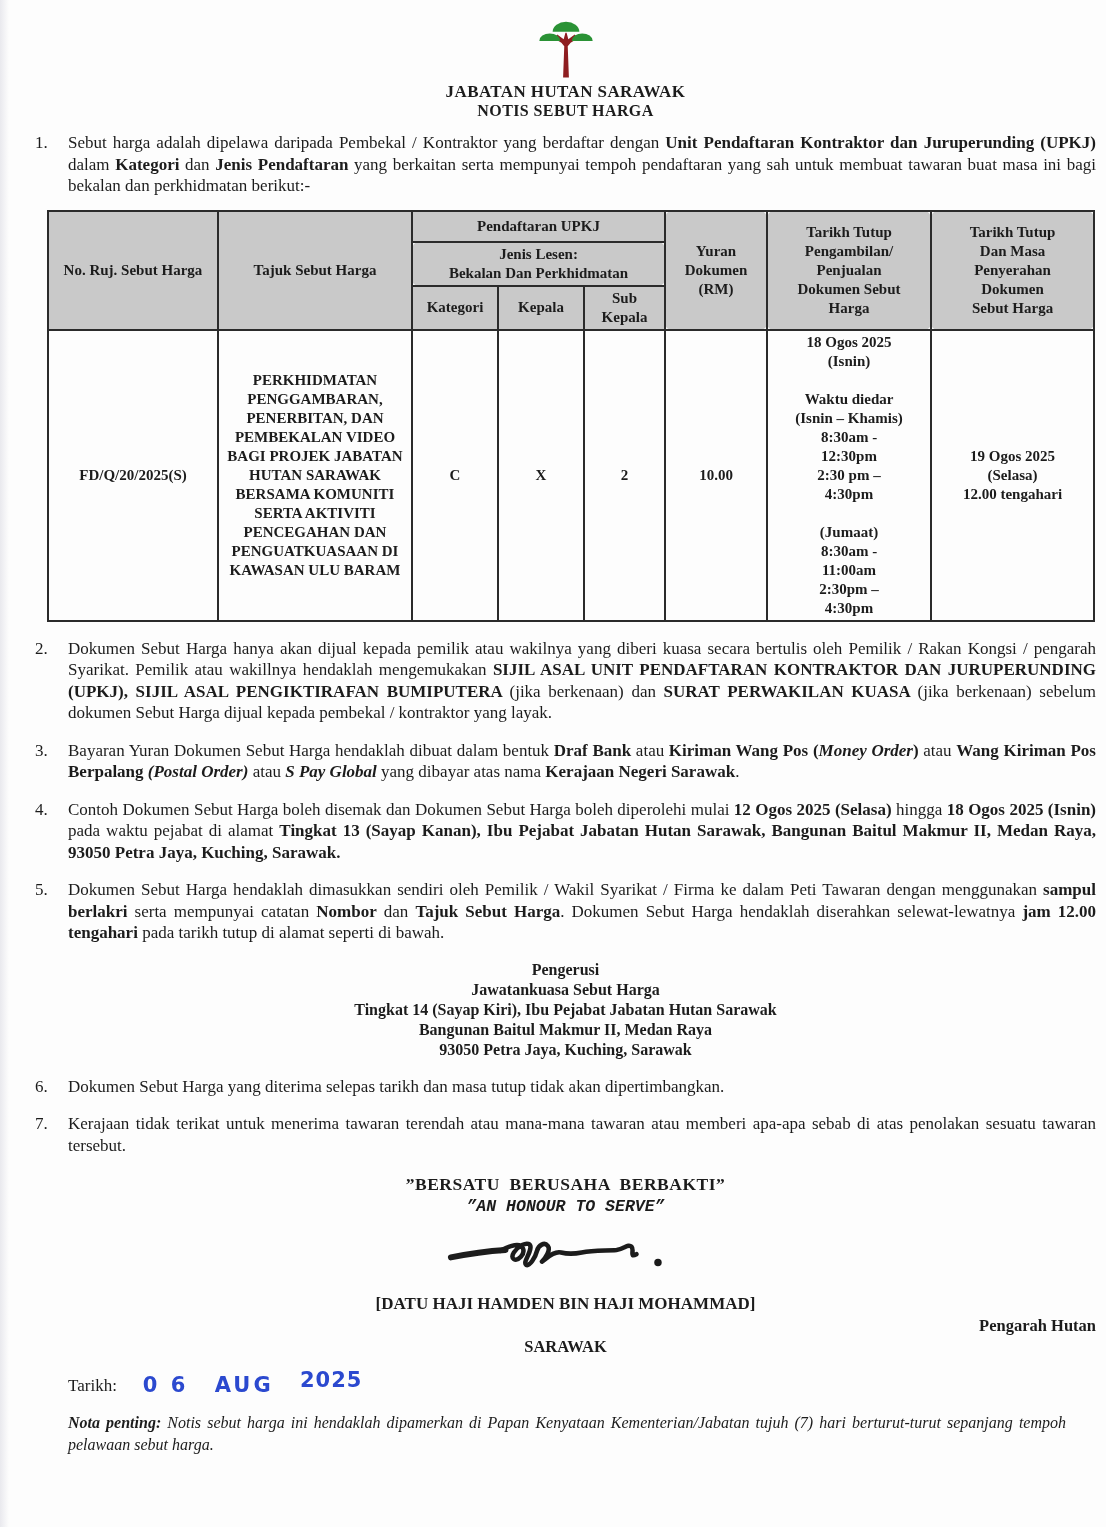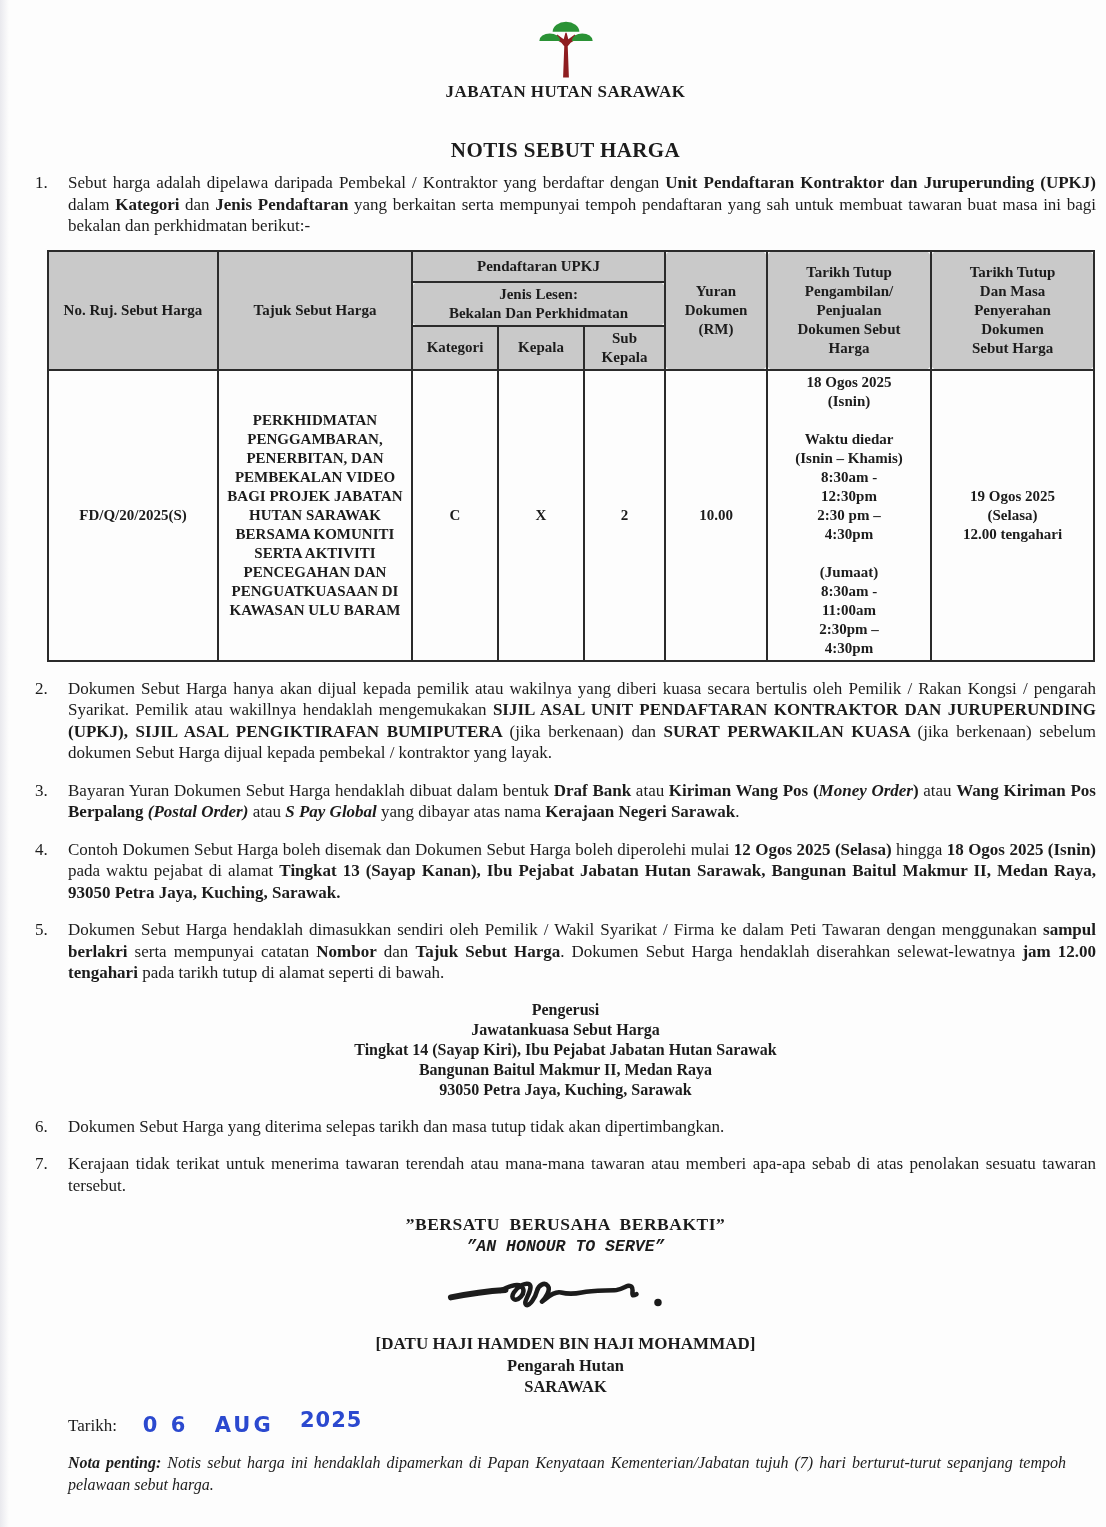--- a/index.html
+++ b/index.html
@@ -20,21 +20,21 @@
     color:var(--text-color);
     font-size:17px;line-height:21.5px;
   }
   .page::before{content:"";position:absolute;left:0;top:0;bottom:0;width:9px;
     background:linear-gradient(90deg,#e9e9ee,#fdfdfd);pointer-events:none;}
   .b{font-weight:700}
   .i{font-style:italic}
   .doc-header{text-align:center;}
   .logo{display:block;margin:0 auto;}
   .org-name{font-weight:700;font-size:17px;letter-spacing:.4px;margin-top:4px;line-height:19px;}
-  .doc-title{font-weight:700;font-size:21px;letter-spacing:.4px;line-height:19px;margin-top:40px;}
+  .doc-title{font-weight:700;font-size:16px;letter-spacing:.4px;line-height:19px;}
   .item{display:flex;margin-top:16px;}
   .item.first{margin-top:12px;}
   .item .num{flex:0 0 33px;width:33px;}
   .item .txt{flex:1;text-align:justify;}
   table.quote{border-collapse:collapse;table-layout:fixed;width:1046px;margin:13px 0 0 12px;}
   table.quote th,table.quote td{
     border:2px solid var(--table-border);
     font-weight:700;text-align:center;vertical-align:middle;
     padding:2px 5px;font-size:15px;line-height:19px;box-sizing:border-box;
     overflow:hidden;
@@ -46,21 +46,21 @@
   tr.h3 th{height:40px;}
   tbody td{height:216px;}
   td.tajuk{font-size:14.8px;line-height:19.5px;padding:6px 8px;}
   td.jual{vertical-align:top;padding-top:12px;font-size:14.8px;line-height:19.5px;}
   td.serah{font-size:15.5px;line-height:22px;}
   .address{margin-top:16px;text-align:center;font-weight:700;font-size:16px;line-height:20px;white-space:pre-line;}
   .motto1{margin-top:18px;text-align:center;font-weight:700;font-size:17.5px;letter-spacing:.5px;white-space:pre;}
   .motto2{text-align:center;font-weight:700;font-style:italic;font-size:16.5px;white-space:pre;font-family:Liberation Mono, monospace;}
   .sig-wrap{margin-top:4px;text-align:center;}
   .sig-name{text-align:center;font-weight:700;font-size:17px;line-height:22px;margin-top:8px;}
-  .sig-title{text-align:center;font-weight:700;font-size:16.5px;line-height:21px;}
+  .sig-title{text-align:right;font-weight:700;font-size:16.5px;line-height:21px;}
   .sig-org{text-align:center;font-weight:700;font-size:16.5px;line-height:21px;}
   .date-row{margin-top:18px;padding-left:33px;display:flex;align-items:center;}
   .date-label{font-size:17px;}
   .stamp{margin-left:26px;font-family:"DejaVu Sans","Liberation Sans",sans-serif;
     font-weight:700;color:var(--stamp-blue);font-size:21px;letter-spacing:3px;}
   .stamp span{display:inline-block;margin-right:16px;}
   .stamp .year{transform:translateY(-5px);letter-spacing:1px;}
   .note{margin-top:16px;padding-left:33px;padding-right:30px;font-size:16px;line-height:21.5px;text-align:justify;}
   .canopy{fill:var(--logo-green);}
   .trunk{fill:var(--logo-maroon);}

